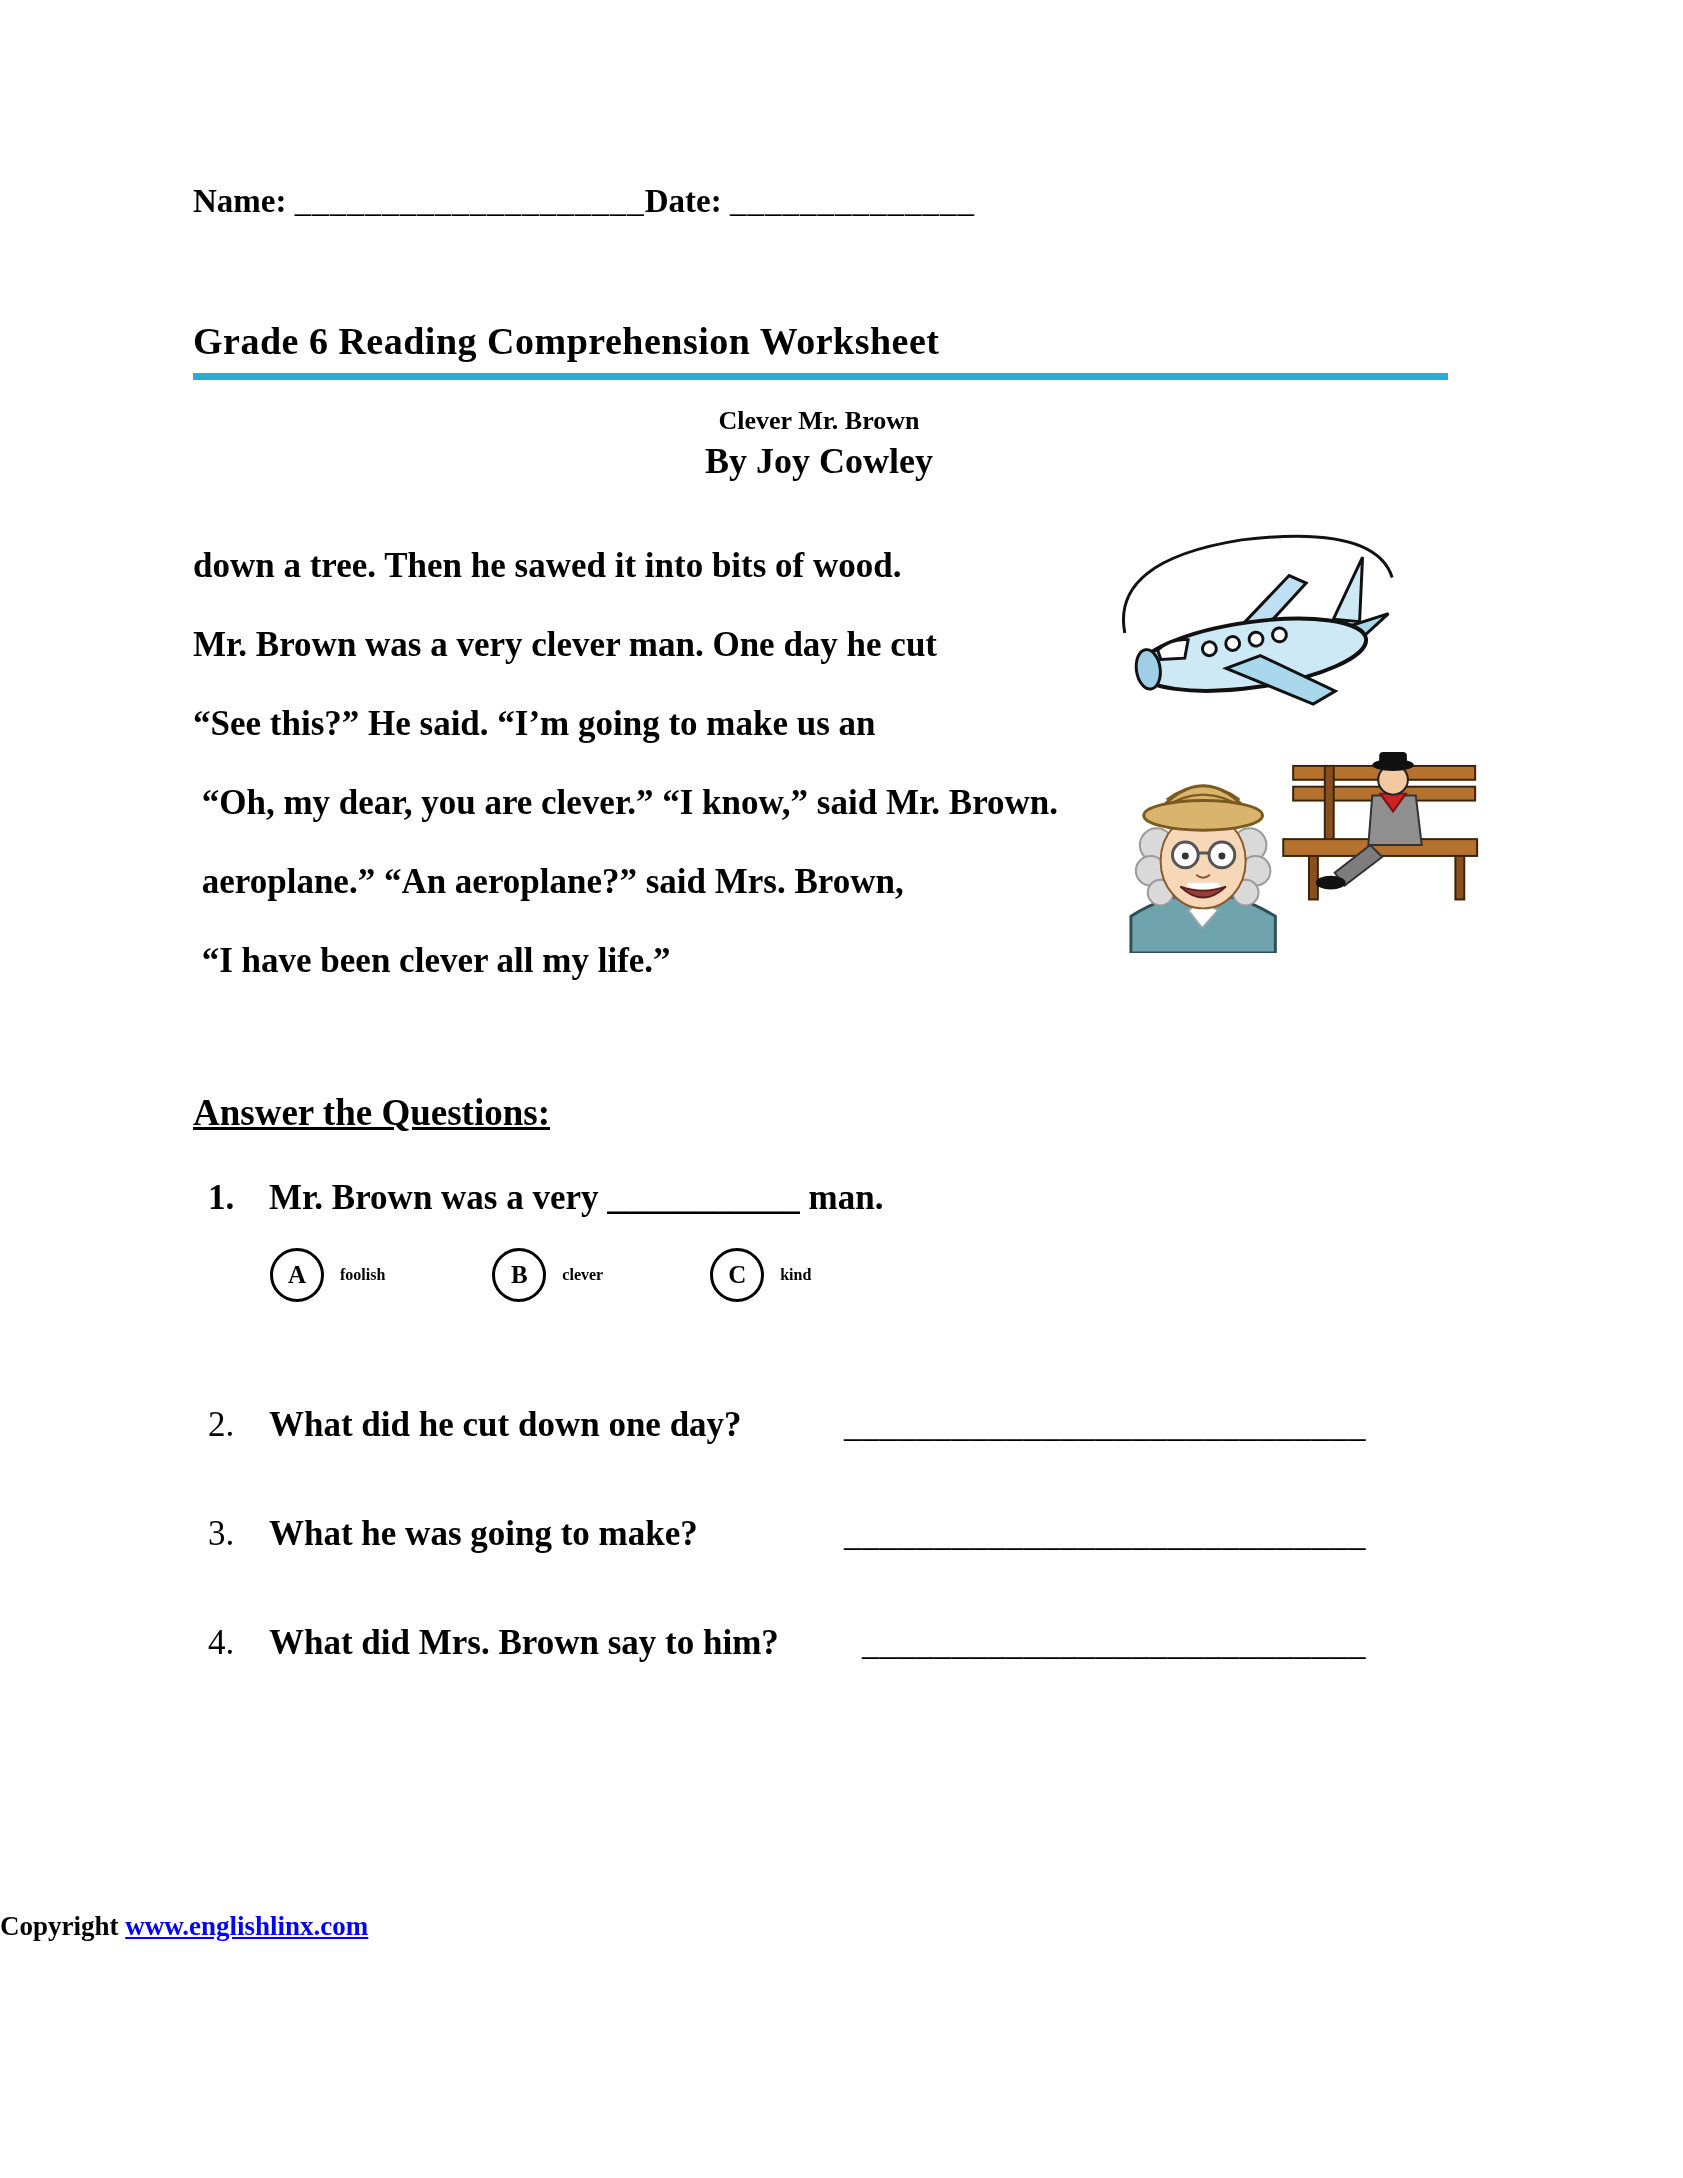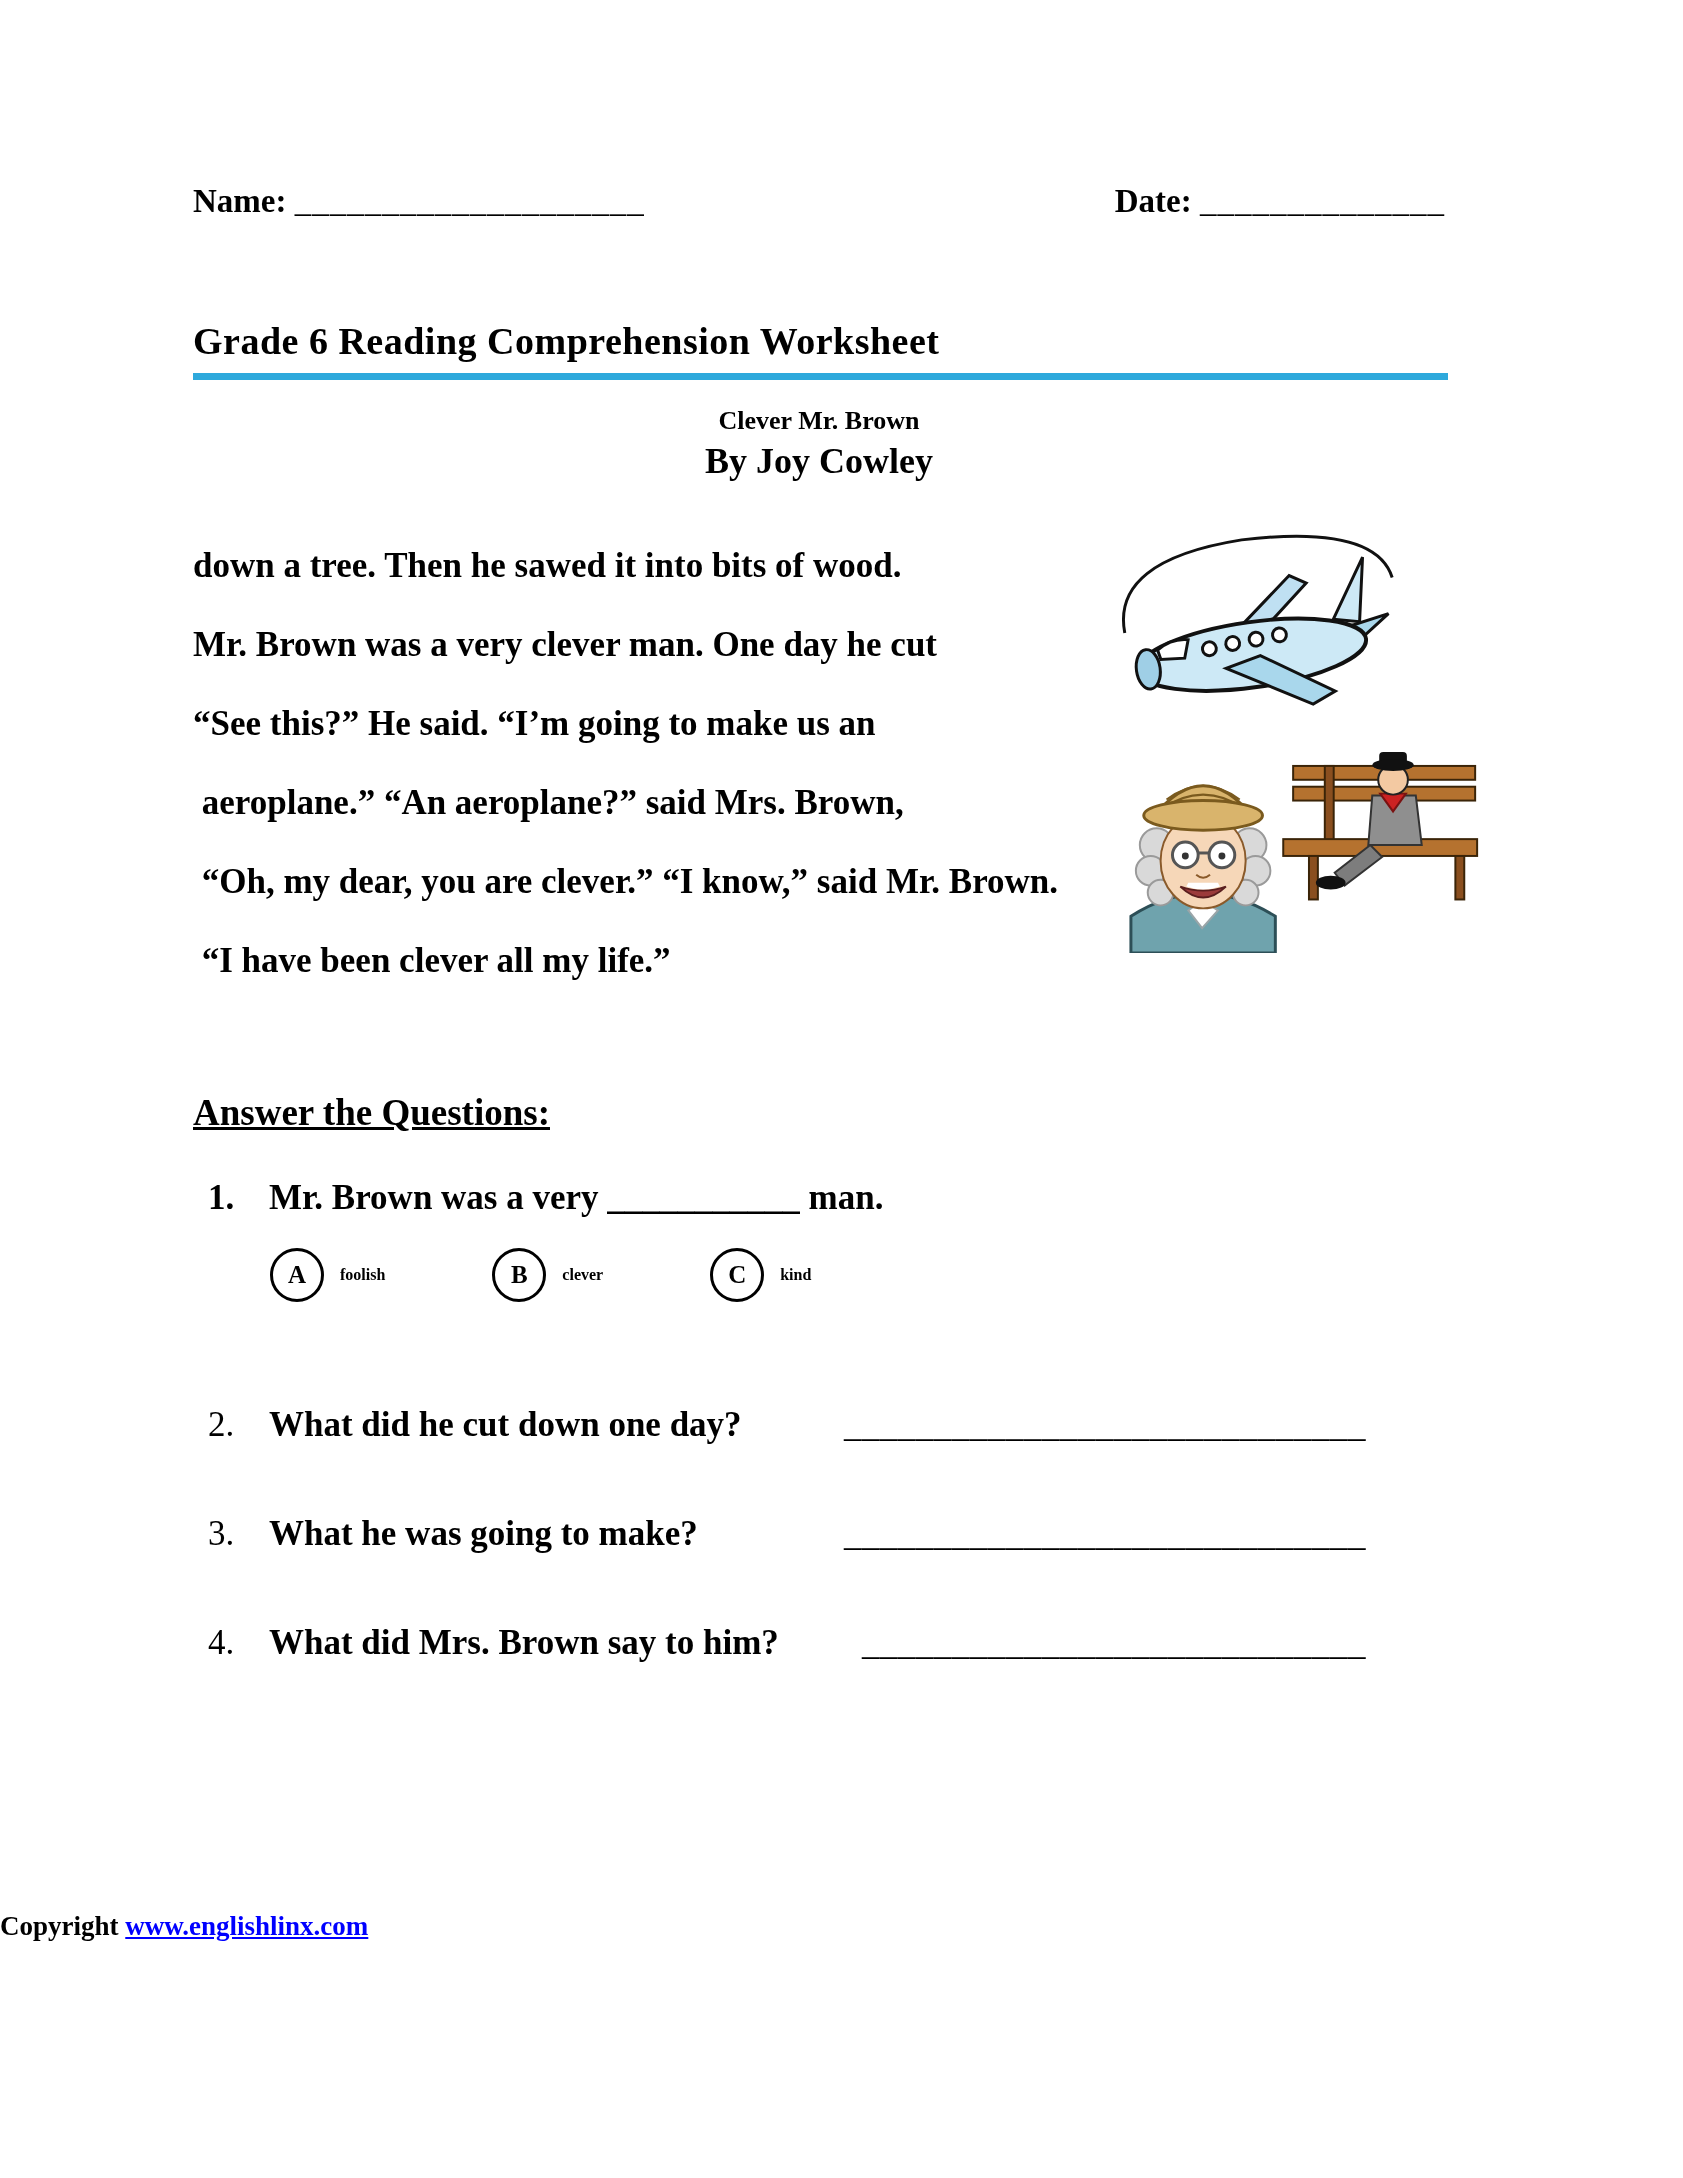--- a/index.html
+++ b/index.html
@@ -15,21 +15,21 @@
   }
   .page {
     position: absolute;
     inset: 0;
     padding: 183px 238px 0 193px;
   }
 
   
   .header-row {
     display: flex;
-    justify-content: space-between;
+    justify-content: flex-start;
     align-items: baseline;
     font-size: 33px;
   }
   .field { white-space: nowrap; }
   .blank { font-weight: normal; letter-spacing: 1px; }
 
   
   .ws-heading {
     margin-top: 99px;
     font-size: 38px;
@@ -150,22 +150,22 @@
   <div class="heading-rule"></div>
 
   <div class="story-title">Clever Mr. Brown</div>
   <div class="story-author">By Joy Cowley</div>
 
   <div class="story-section">
     <div class="story">
       <p>down a tree. Then he sawed it into bits of wood.</p>
       <p>Mr. Brown was a very clever man. One day he cut</p>
       <p>“See this?” He said. “I’m going to make us an</p>
+      <p> “Oh, my dear, you are clever.” “I know,” said Mr. Brown.</p>
       <p> aeroplane.” “An aeroplane?” said Mrs. Brown,</p>
-      <p> “Oh, my dear, you are clever.” “I know,” said Mr. Brown.</p>
       <p> “I have been clever all my life.”</p>
     </div>
 
     <div class="cliparts">
 
       <svg class="clip" width="307" height="228" viewBox="0 0 310 230">
         <path d="M 22 118 Q 8 45 140 24 Q 275 8 292 62" fill="none" stroke="#111" stroke-width="3"></path>
         <g transform="rotate(-8 150 135)">
 
           <polygon points="140,112 198,66 214,76 163,118" fill="#bfe0f2" stroke="#111" stroke-width="3"></polygon>

